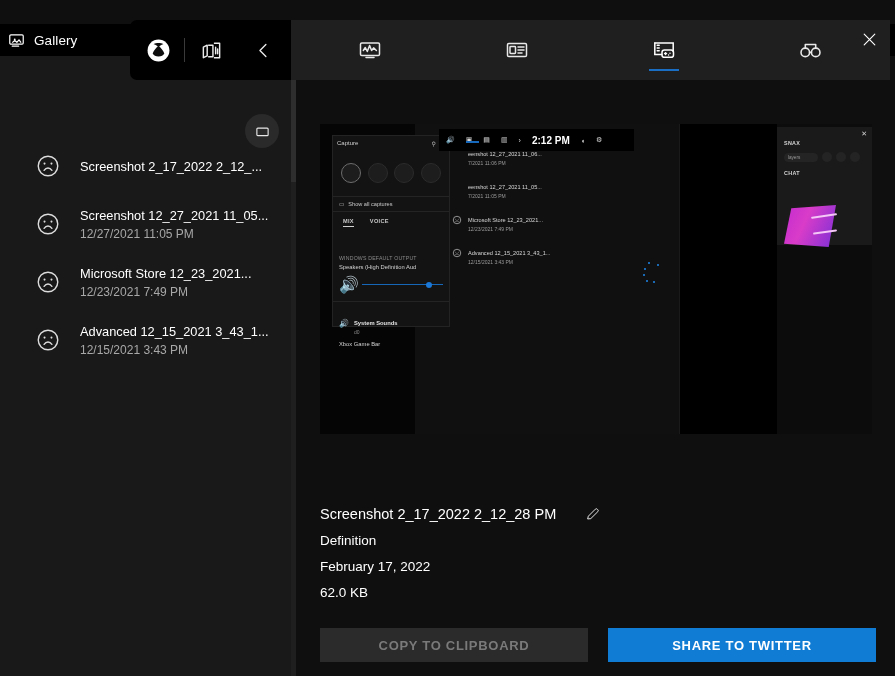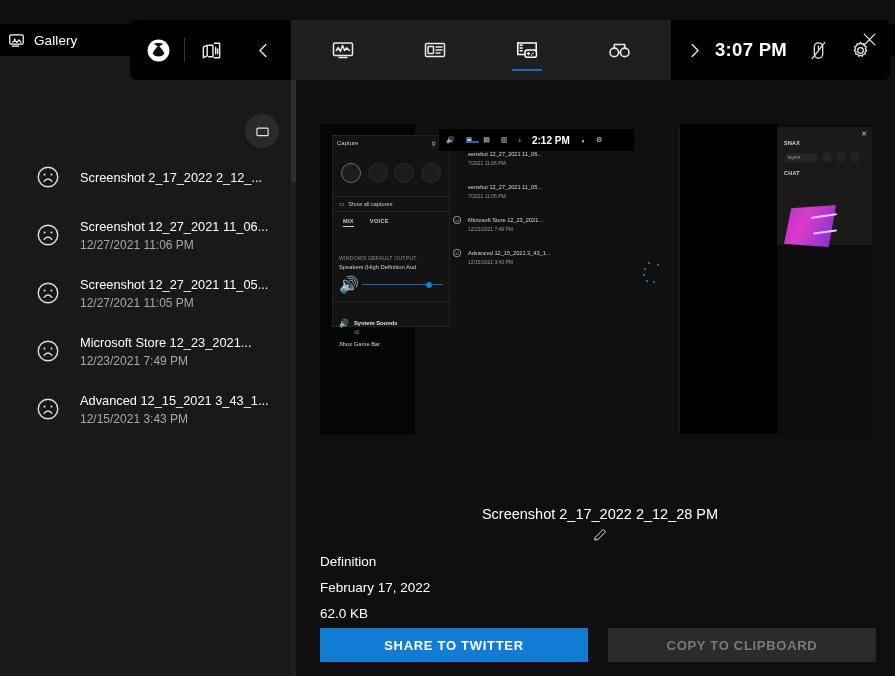--- a/index.html
+++ b/index.html
@@ -26,21 +26,21 @@
   }
   .sidebar {
     width: 296px; height: 620px; background: #191919;
     position: relative; overflow: hidden; flex: 0 0 296px;
   }
   .round-btn {
     position: absolute; left: 245px; top: 58px; width: 34px; height: 34px;
     border-radius: 50%; background: #2a2a2a;
     display: flex; align-items: center; justify-content: center;
   }
-  .list { position: absolute; left: 0; top: 92px; width: 312px; }
+  .list { position: absolute; left: 0; top: 81px; width: 312px; }
   .list-item {
     display: flex; align-items: center; gap: 18px;
     padding: 9px 14px 9px 34px; height: 58px;
   }
   .list-item .thumb {
     width: 28px; height: 28px; flex: 0 0 28px;
     display: flex; align-items: center; justify-content: center;
   }
   .li-text { min-width: 0; }
   .li-title {
@@ -126,21 +126,21 @@
     position: absolute; left: 7px; top: 78px; width: 52px; height: 42px;
     background: linear-gradient(115deg, #c32bd0 0%, #d93cc8 40%, #7b2fd6 100%);
     clip-path: polygon(14% 8%, 100% 0%, 86% 100%, 0% 92%);
   }
   .pv-art-line { position: absolute; background: #f4c7f7; height: 1.5px; border-radius: 1px; }
   .pv-spinner { position: absolute; left: 322px; top: 138px; width: 20px; height: 20px; }
   .pv-spinner i { position: absolute; width: 2.4px; height: 2.4px; border-radius: 50%; background: #1f86e8; }
 
   
   .details { position: absolute; left: 24px; top: 450px; width: 560px; }
-  .det-row1 { display: flex; align-items: center; gap: 5px; flex-direction: column; }
+  .det-row1 { display: flex; align-items: center; gap: 29px; }
   .det-title { color: #ffffff; font-size: 14.5px; }
   .det-line { color: #ffffff; font-size: 13.5px; margin-top: 11px; }
   .act { display: flex; align-items: center; gap: 12px; margin-bottom: 22px; }
   .btn-row { position: absolute; left: 24px; top: 572px; display: flex; gap: 20px; }
   .btn {
     width: 268px; height: 34px; display: flex; align-items: center; justify-content: center;
     font-size: 13px; font-weight: bold; letter-spacing: .7px;
   }
   .btn.primary { background: #107cd4; color: #ffffff; }
   .btn.secondary { background: #2b2b2b; color: #7a7a7a; }
@@ -220,34 +220,20 @@
               <circle cx="8.8" cy="9.8" r=".95" fill="#dcdcdc" stroke="none"></circle>
               <circle cx="15.2" cy="9.8" r=".95" fill="#dcdcdc" stroke="none"></circle>
               <path d="M8.4 16c1-1.5 2.2-2.2 3.6-2.2s2.6.7 3.6 2.2" stroke-linecap="round"></path>
             </svg>
           </span>
           <div class="li-text">
             <div class="li-title">Screenshot 2_17_2022 2_12_...</div>
           </div>
         </div>
 
-        <div class="list-item">
-          <span class="thumb">
-            <svg width="26" height="26" viewBox="0 0 24 24" fill="none" stroke="#dcdcdc" stroke-width="1.3">
-              <circle cx="12" cy="12" r="9"></circle>
-              <circle cx="8.8" cy="9.8" r=".95" fill="#dcdcdc" stroke="none"></circle>
-              <circle cx="15.2" cy="9.8" r=".95" fill="#dcdcdc" stroke="none"></circle>
-              <path d="M8.4 16c1-1.5 2.2-2.2 3.6-2.2s2.6.7 3.6 2.2" stroke-linecap="round"></path>
-            </svg>
-          </span>
-          <div class="li-text">
-            <div class="li-title">Screenshot 12_27_2021 11_06...</div>
-            <div class="li-sub">12/27/2021 11:06 PM</div>
-          </div>
-        </div>
 
         <div class="list-item">
           <span class="thumb">
             <svg width="26" height="26" viewBox="0 0 24 24" fill="none" stroke="#dcdcdc" stroke-width="1.3">
               <circle cx="12" cy="12" r="9"></circle>
               <circle cx="8.8" cy="9.8" r=".95" fill="#dcdcdc" stroke="none"></circle>
               <circle cx="15.2" cy="9.8" r=".95" fill="#dcdcdc" stroke="none"></circle>
               <path d="M8.4 16c1-1.5 2.2-2.2 3.6-2.2s2.6.7 3.6 2.2" stroke-linecap="round"></path>
             </svg>
           </span>
@@ -422,22 +408,22 @@
               <path d="M4 19.5l1-4.2L15.6 4.7a1.9 1.9 0 012.7 0l1 1a1.9 1.9 0 010 2.7L8.7 18.9l-4.7.6z" stroke-linejoin="round"></path>
             </svg>
           </span>
         </div>
         <div class="det-line">Definition</div>
         <div class="det-line">February 17, 2022</div>
         <div class="det-line">62.0 KB</div>
       </div>
 
       <div class="btn-row">
+        <div class="btn secondary">COPY TO CLIPBOARD</div>
         <div class="btn primary">SHARE TO TWITTER</div>
-        <div class="btn secondary">COPY TO CLIPBOARD</div>
       </div>
 
     </div>
   </div>
 
   <div class="gamebar">
 
     <div class="gb-left">
       <span class="xbtn">
         <svg width="25" height="25" viewBox="0 0 24 24">
@@ -496,36 +482,15 @@
       <span class="gb-item">
         <svg width="25" height="25" viewBox="0 0 24 24" fill="none" stroke="#e9e9e9" stroke-width="1.5">
           <circle cx="7" cy="13.8" r="4.1"></circle>
           <circle cx="17" cy="13.8" r="4.1"></circle>
           <path d="M7 9.7V6.2M17 9.7V6.2M7 6.2h10" stroke-linecap="round" stroke-linejoin="round"></path>
           <path d="M11.1 13.8h1.8" stroke-linecap="round"></path>
         </svg>
       </span>
     </div>
 
-    <div class="gb-right">
-      <span class="chev">
-        <svg width="19" height="19" viewBox="0 0 24 24" fill="none" stroke="#ececec" stroke-width="1.7">
-          <path d="M9 4.5l7.5 7.5L9 19.5" stroke-linecap="round" stroke-linejoin="round"></path>
-        </svg>
-      </span>
-      <span class="clock">3:07 PM</span>
-      <span class="ricon">
-        <svg width="21" height="21" viewBox="0 0 24 24" fill="none" stroke="#e3e3e3" stroke-width="1.5">
-          <rect x="7.2" y="3.2" width="9.6" height="17.6" rx="4.8"></rect>
-          <path d="M12 7v3.4" stroke-linecap="round"></path>
-          <path d="M4.8 21.2L19.2 2.8" stroke-linecap="round"></path>
-        </svg>
-      </span>
-      <span class="ricon">
-        <svg width="21" height="21" viewBox="0 0 24 24" fill="none" stroke="#e3e3e3" stroke-width="1.5">
-          <circle cx="12" cy="12" r="3.2"></circle>
-          <path d="M12 2.6l1.3 2.2 2.5-.5.4 2.5 2.4.9-1.1 2.3 1.6 2-2 1.6.4 2.5-2.5.3-1.2 2.2L12 17.4l-1.8 1.2-1.2-2.2-2.5-.3.4-2.5-2-1.6 1.6-2-1.1-2.3 2.4-.9.4-2.5 2.5.5z" stroke-linejoin="round"></path>
-        </svg>
-      </span>
-    </div>
   </div>
 
 </div>
 
 </body></html>

